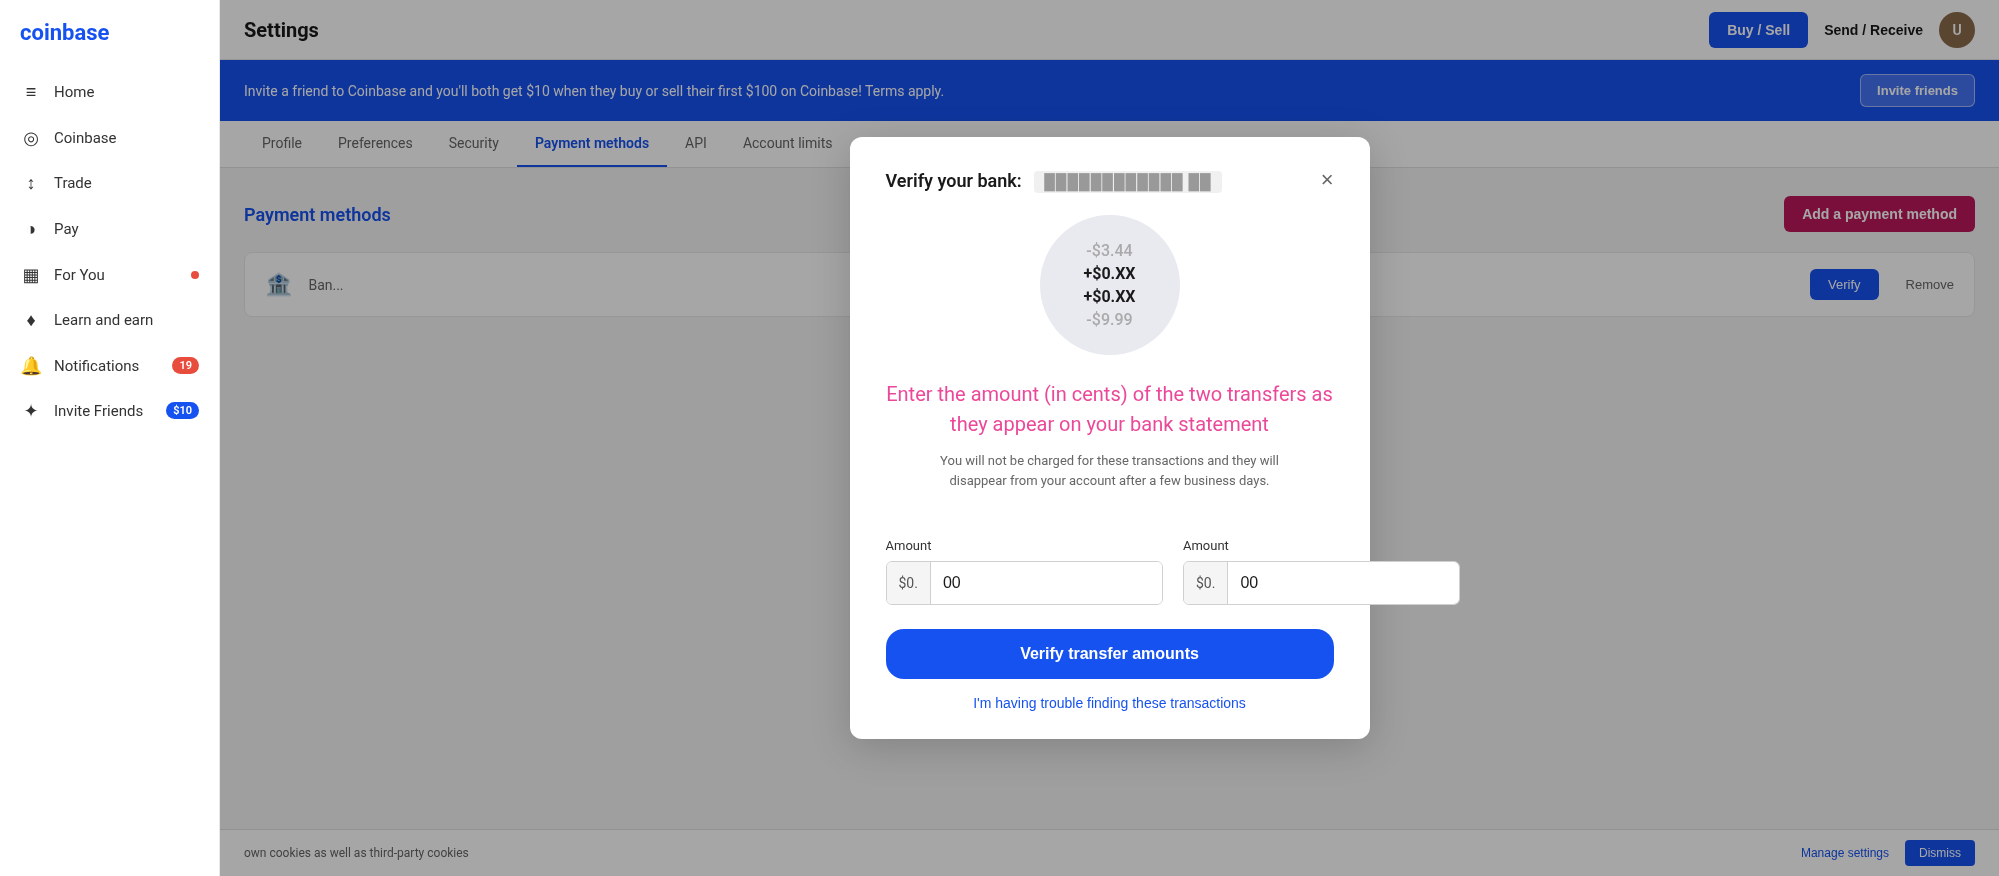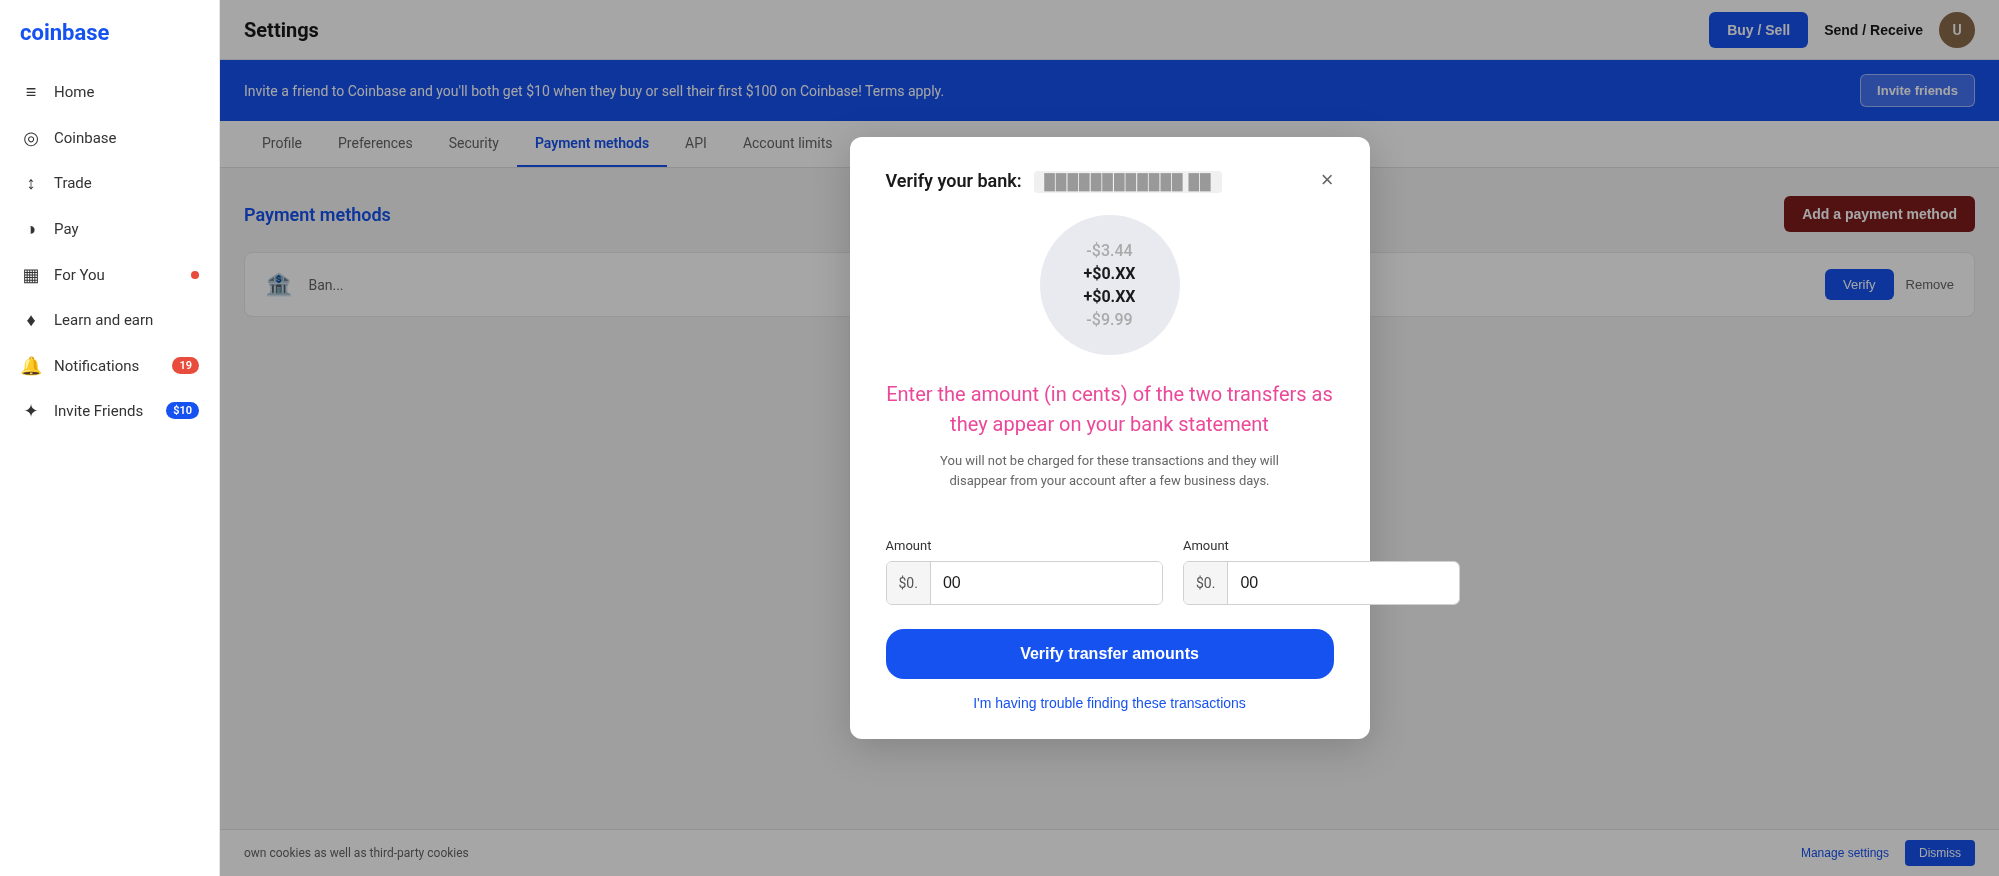--- a/index.html
+++ b/index.html
@@ -149,41 +149,41 @@
       align-items: center;
       justify-content: space-between;
       margin-bottom: 20px;
     }
     .payment-methods-title {
       font-size: 18px;
       font-weight: 600;
       color: #1652f0;
     }
     .btn-add-payment {
-      background: #7f1d1d;
+      background: #be185d;
       color: #fff;
       border: none;
       border-radius: 6px;
       padding: 10px 18px;
       font-size: 14px;
       font-weight: 600;
       cursor: pointer;
     }
     .payment-row {
       background: #fff;
       border-radius: 8px;
       padding: 16px 20px;
       display: flex;
       align-items: center;
       gap: 16px;
       border: 1px solid #e8e8e8;
     }
     .bank-icon { font-size: 22px; color: #1652f0; }
     .bank-name { font-size: 14px; color: #666; }
-    .payment-actions { margin-left: auto; display: flex; gap: 12px; padding-left: 9px; }
+    .payment-actions { margin-left: auto; display: flex; gap: 27px; padding-left: 9px; }
     .btn-verify {
       background: #1652f0;
       color: #fff;
       border: none;
       border-radius: 6px;
       padding: 8px 18px;
       font-size: 13px;
       cursor: pointer;
     }
     .btn-remove {

